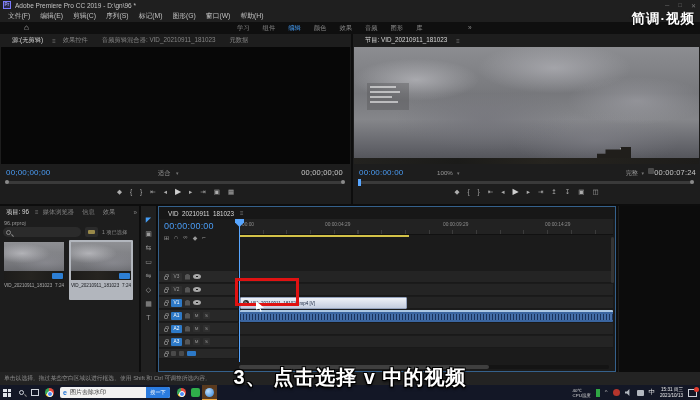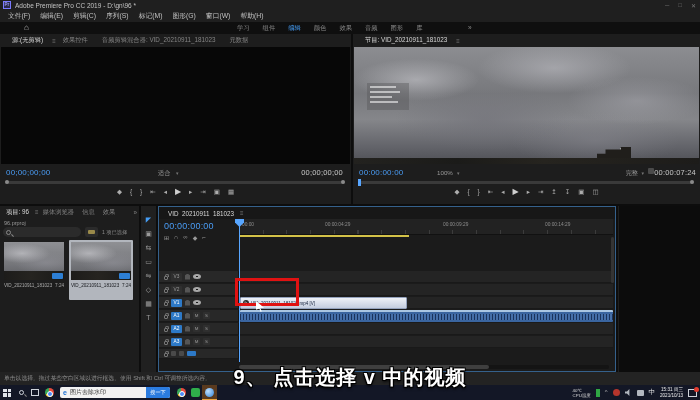--- a/index.html
+++ b/index.html
@@ -162,20 +162,21 @@
     <span class="wstab">学习</span>
     <span class="wstab">组件</span>
     <span class="wstab on">编辑</span>
     <span class="wstab">颜色</span>
     <span class="wstab">效果</span>
     <span class="wstab">音频</span>
     <span class="wstab">图形</span>
     <span class="wstab">库</span>
   </div>
   <span class="wsmore">»</span>
+  <div class="watermark">简调·视频</div>
 
   <div class="panel" style="left:0;top:34px;width:351px;height:170px">
     <div class="ptabs">
       <span class="ptab on">源:(无剪辑)</span>
       <span class="hamb">≡</span>
       <span class="ptab">效果控件</span>
       <span class="ptab">音频剪辑混合器: VID_20210911_181023</span>
       <span class="ptab">元数据</span>
     </div>
     <div class="abs" style="left:1px;top:13px;width:349px;height:117px;background:#070707"></div>
@@ -388,21 +389,21 @@
       <div class="vscroll"></div>
     </div>
   </div>
 
   <div class="panel" style="left:618px;top:206px;width:82px;height:166px;background:#0c0c0c;border-left:1px solid #1f1f1f"></div>
 
   <div class="statusbar">
     <span class="hint">单击以选择。拖过某些空白区域以进行框选。使用 Shift 和 Ctrl 可调整所选内容。</span>
   </div>
 
-  <div class="subtitle">9、 点击选择 v 中的视频</div>
+  <div class="subtitle">3、 点击选择 v 中的视频</div>
 
   <div class="taskbar">
     <span class="tbicon">
         <span class="winlogo">
           <i></i>
           <i></i>
           <i></i>
           <i></i>
         </span>
       </span>

